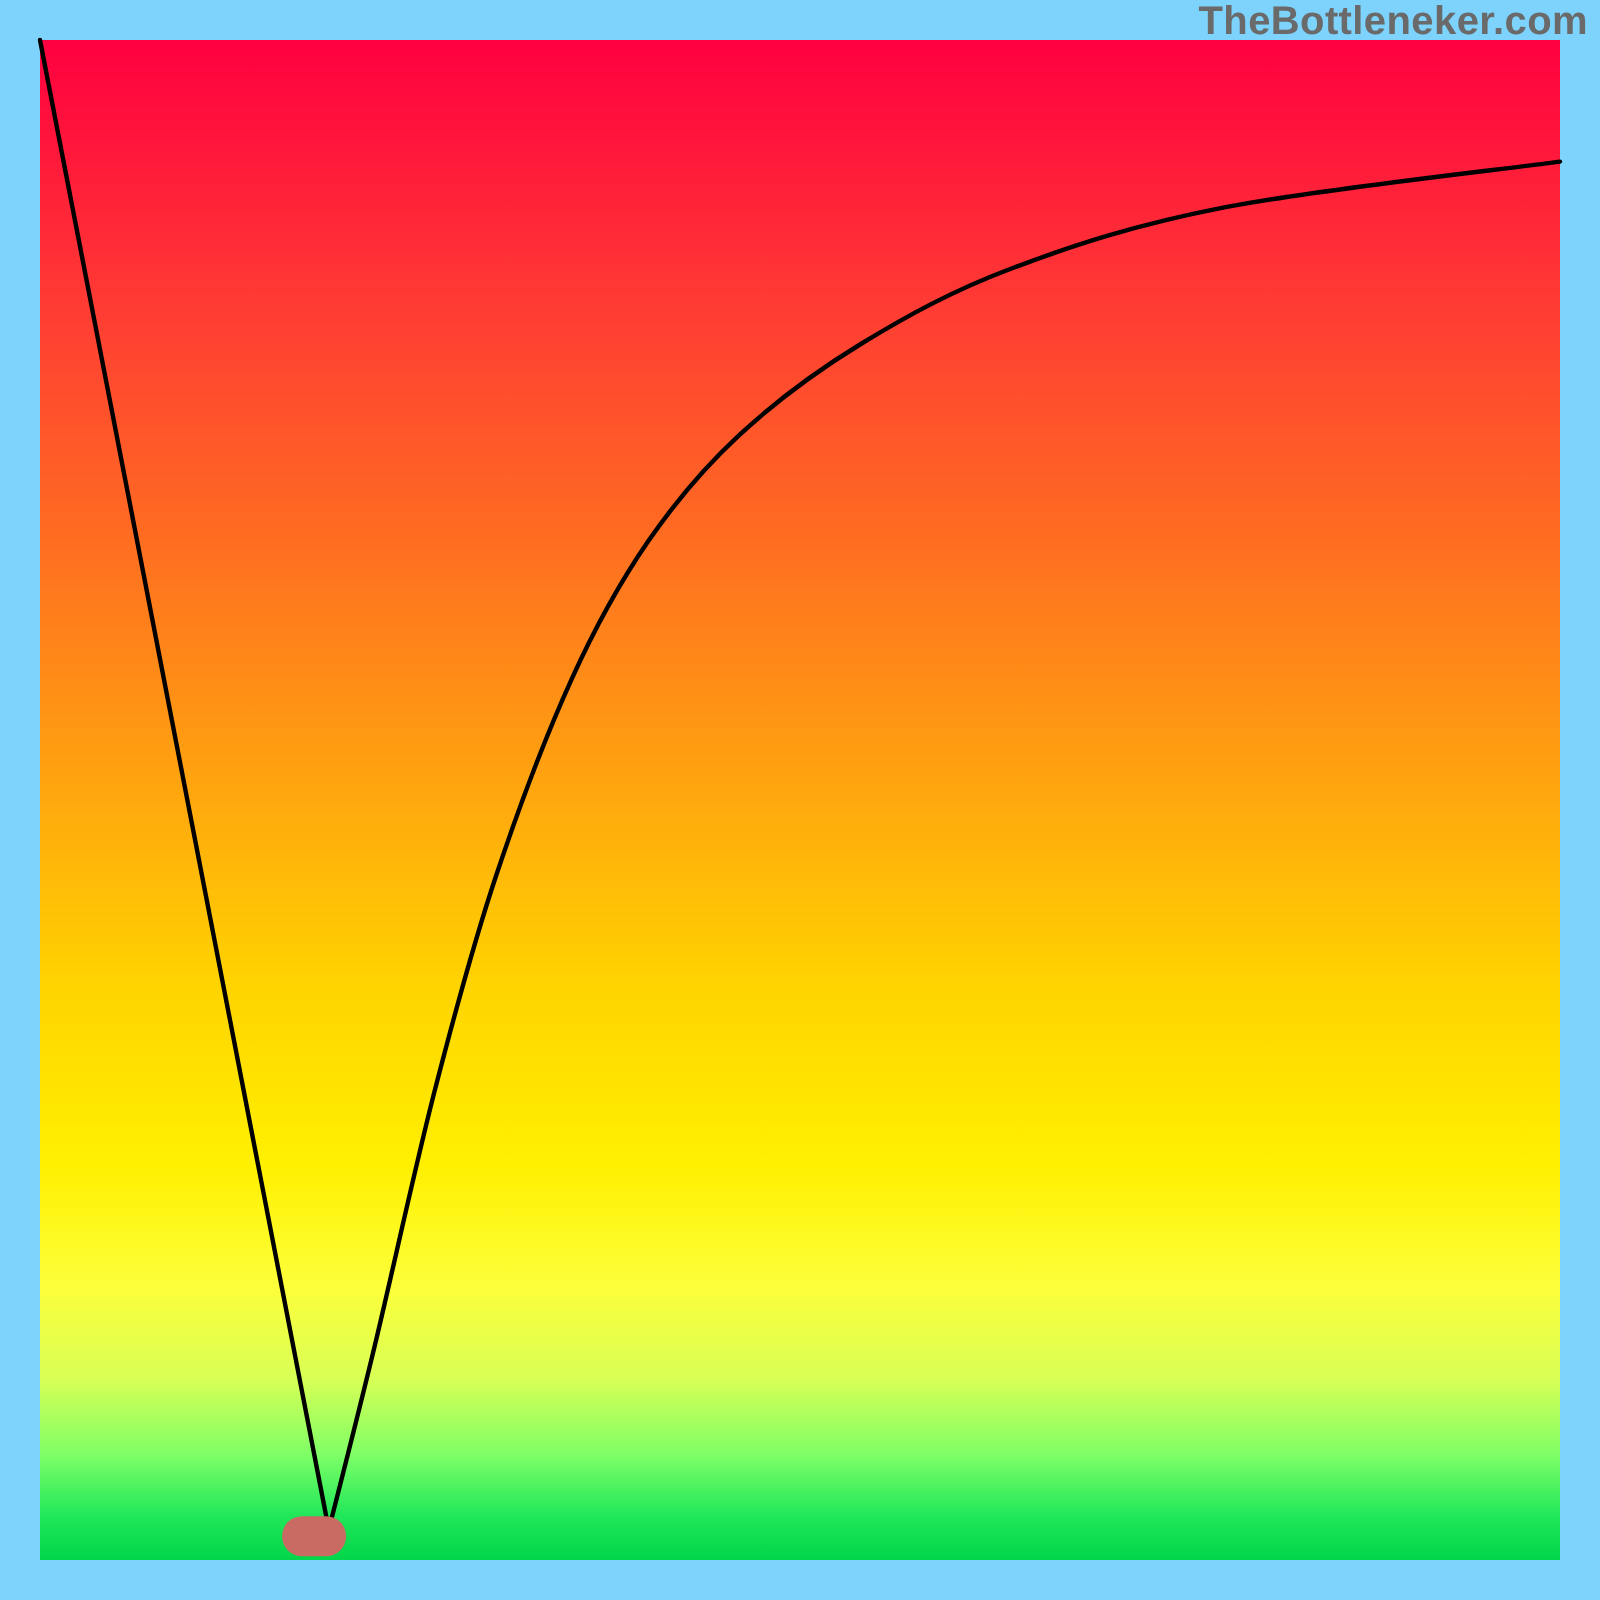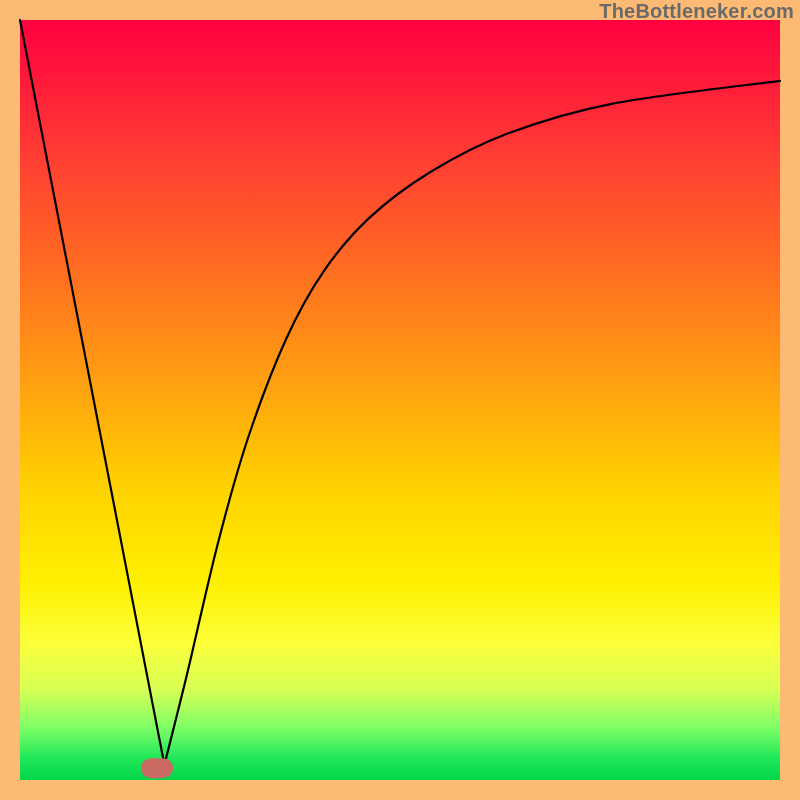--- a/index.html
+++ b/index.html
@@ -9,21 +9,21 @@
     height: 800px;
     background: #000;
     overflow: hidden;
   }
   .frame {
     position: absolute;
     left: 0;
     top: 0;
     width: 800px;
     height: 800px;
-    background: #fdba74;
+    background: #7dd3fc;
   }
   .plot-area {
     position: absolute;
     left: 20px;
     top: 20px;
     width: 760px;
     height: 760px;
     
     background: linear-gradient(
       to bottom,

